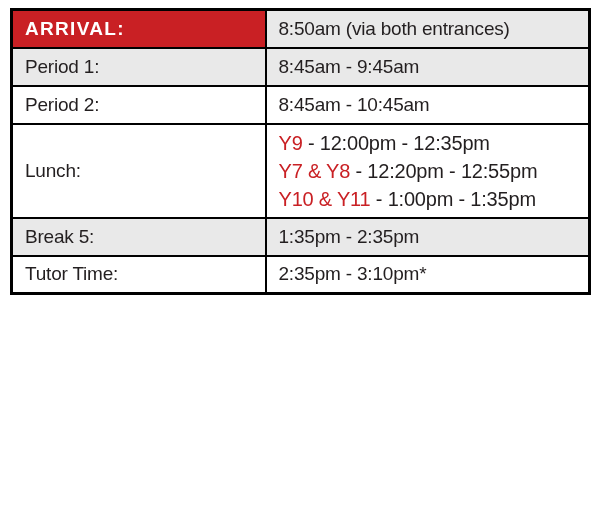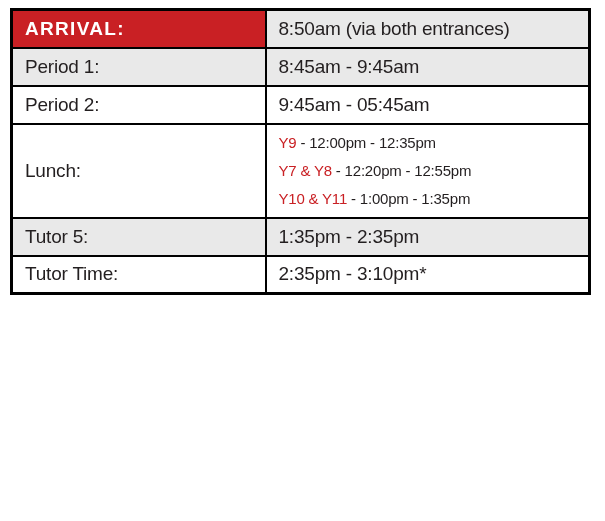--- a/index.html
+++ b/index.html
@@ -49,21 +49,21 @@
   
   td.header-cell {
     background: var(--red) !important;
     color: #ffffff;
     font-weight: bold;
     letter-spacing: 1.3px;
   }
   tr.row-lunch td { height: 90px; }
   .lunch-line {
     line-height: 28px;
-    font-size: 15px;
+    font-size: 20px;
   }
   .group-red { color: var(--red); }
   .footnote {
     position: absolute;
     left: 22px;
     top: 493px;
     font-size: 17.5px;
     font-weight: bold;
     letter-spacing: -0.3px;
     color: var(--text);
@@ -83,32 +83,32 @@
         <tr class="shade-gray">
           <td class="header-cell">ARRIVAL:</td>
           <td>8:50am (via both entrances)</td>
         </tr>
         <tr class="shade-gray">
           <td>Period 1:</td>
           <td>8:45am - 9:45am</td>
         </tr>
         <tr class="shade-white">
           <td>Period 2:</td>
-          <td>9:45am - 05:45am</td>
+          <td>8:45am - 10:45am</td>
         </tr>
         <tr class="shade-white row-lunch">
           <td>Lunch:</td>
           <td>
             <div class="lunch-line"><span class="group-red">Y9</span><span> - 12:00pm - 12:35pm</span></div>
             <div class="lunch-line"><span class="group-red">Y7 &amp; Y8</span><span> - 12:20pm - 12:55pm</span></div>
             <div class="lunch-line"><span class="group-red">Y10 &amp; Y11</span><span> - 1:00pm - 1:35pm</span></div>
           </td>
         </tr>
         <tr class="shade-gray">
-          <td>Tutor 5:</td>
+          <td>Break 5:</td>
           <td>1:35pm - 2:35pm</td>
         </tr>
         <tr class="shade-white">
           <td>Tutor Time:</td>
           <td>2:35pm - 3:10pm*</td>
         </tr>
       </tbody>
   </table>
   <div class="footnote">*School end 15.10pm (except for on a Tuesday when it finishes at 2.35pm)</div>
 </div>

